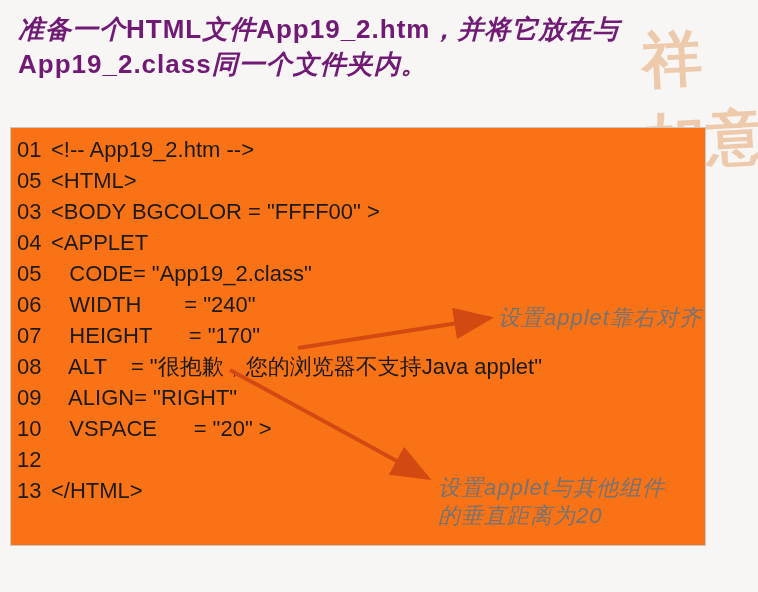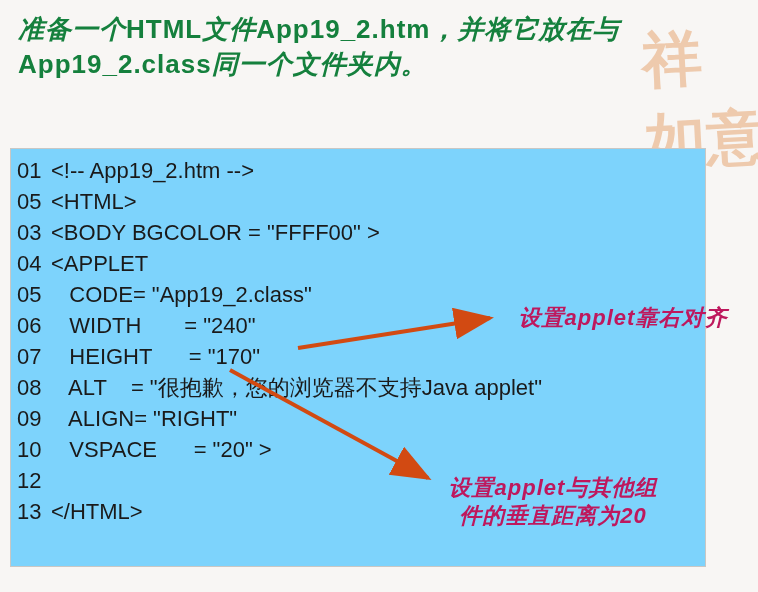--- a/index.html
+++ b/index.html
@@ -17,60 +17,58 @@
     width: 758px;
     height: 592px;
   }
   .title {
     position: absolute;
     top: 12px;
     left: 18px;
     right: 10px;
     font-size: 26px;
     font-weight: bold;
-    color: #15803d;
+    color: #701a75;
     line-height: 1.35;
     font-style: italic;
     letter-spacing: 1px;
   }
   .title .html-strong { font-style: normal; }
   .code-box {
     position: absolute;
     top: 127px;
     left: 10px;
     width: 696px;
     height: 419px;
-    background: #7dd3fc;
+    background: #f97316;
     border: 1px solid #c9c7c4;
     box-sizing: border-box;
     padding: 6px 4px 4px 6px;
-    margin-top: 21px;
   }
   .code-line {
     display: flex;
     align-items: baseline;
     font-size: 22px;
     line-height: 31px;
     color: #1a1a1a;
     font-family: Arial, sans-serif;
     white-space: pre;
   }
   .ln {
     width: 34px;
     color: #1a1a1a;
   }
   .annotation {
     position: absolute;
-    color: #be185d;
+    color: #737373;
     font-size: 22px;
-    font-weight: bold;
+    font-weight: normal;
     font-style: italic;
     line-height: 1.25;
     letter-spacing: 1px;
-    text-align: center;
   }
   .watermark {
     position: absolute;
     right: -6px;
     top: 18px;
     font-size: 60px;
     color: rgba(220,120,40,0.35);
     font-weight: bold;
     transform: rotate(-3deg);
     pointer-events: none;

